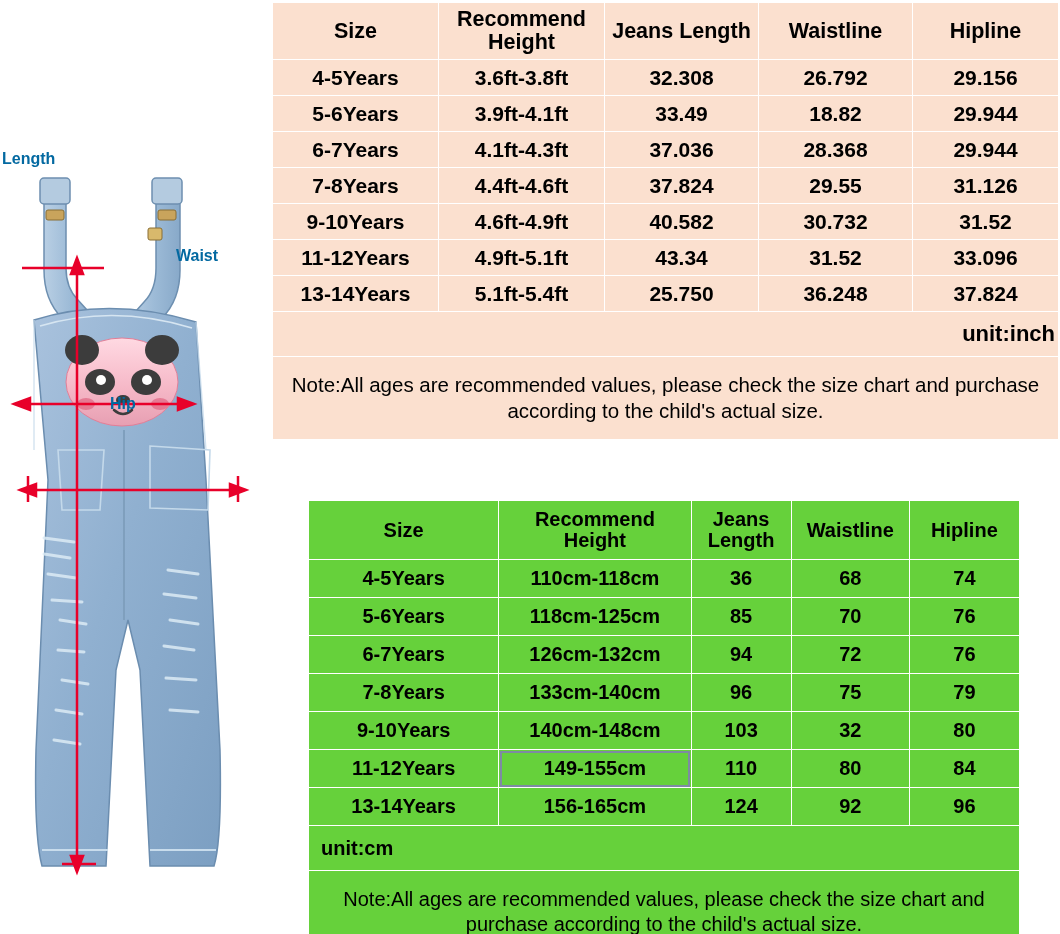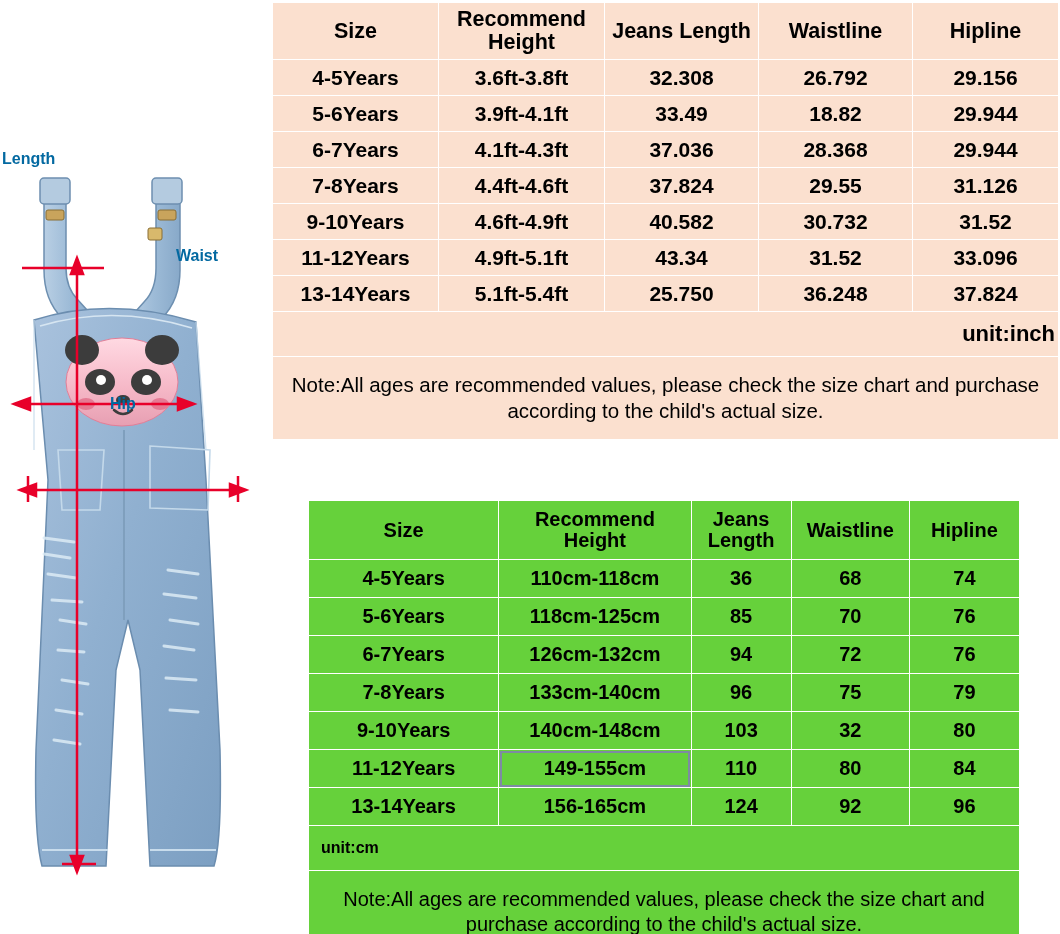--- a/index.html
+++ b/index.html
@@ -95,21 +95,21 @@
     height: 33px;
   }
   #table-cm thead th {
     background: #66d13b;
     font-size: 20px;
     height: 54px;
     line-height: 1.05;
   }
   #table-cm .unit-cell {
     text-align: left;
-    font-size: 16px;
+    font-size: 20px;
     height: 40px;
     padding-left: 12px;
   }
   #table-cm .note-cell {
     font-size: 20px;
     height: 74px;
     font-weight: normal;
     line-height: 1.25;
     padding: 4px 14px;
   }

